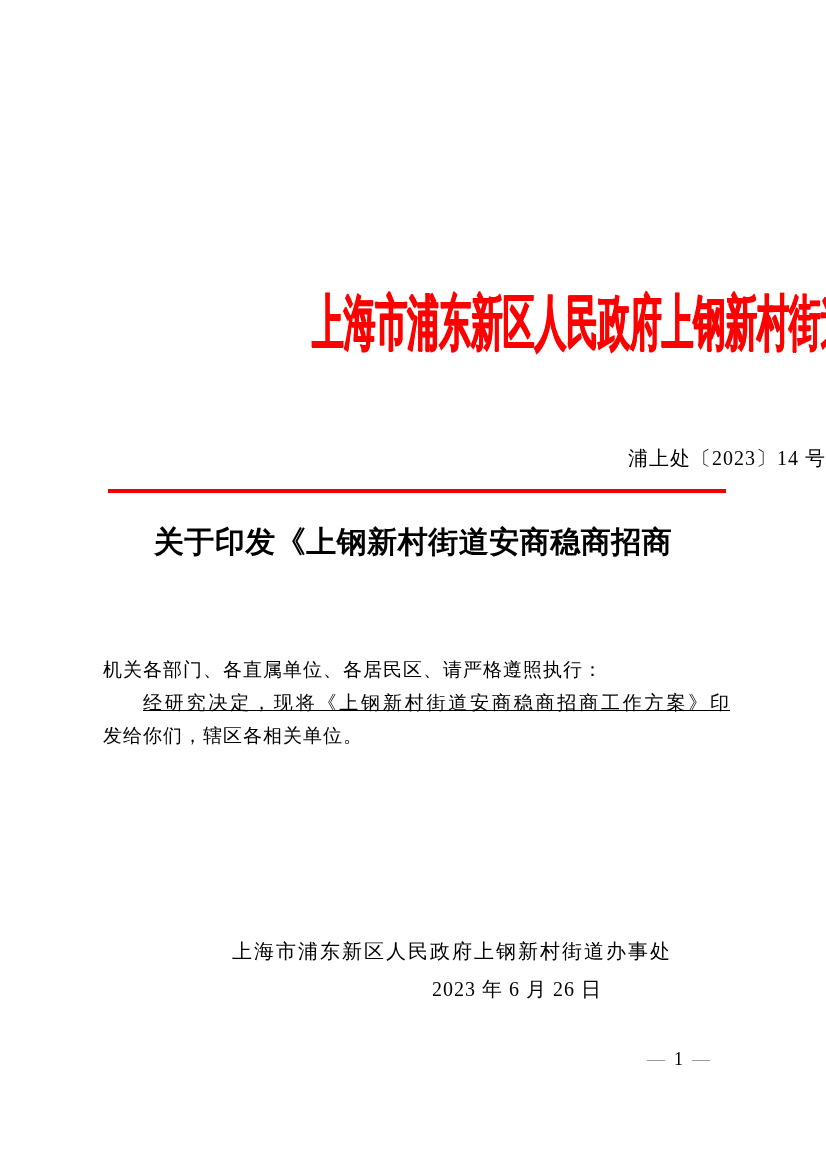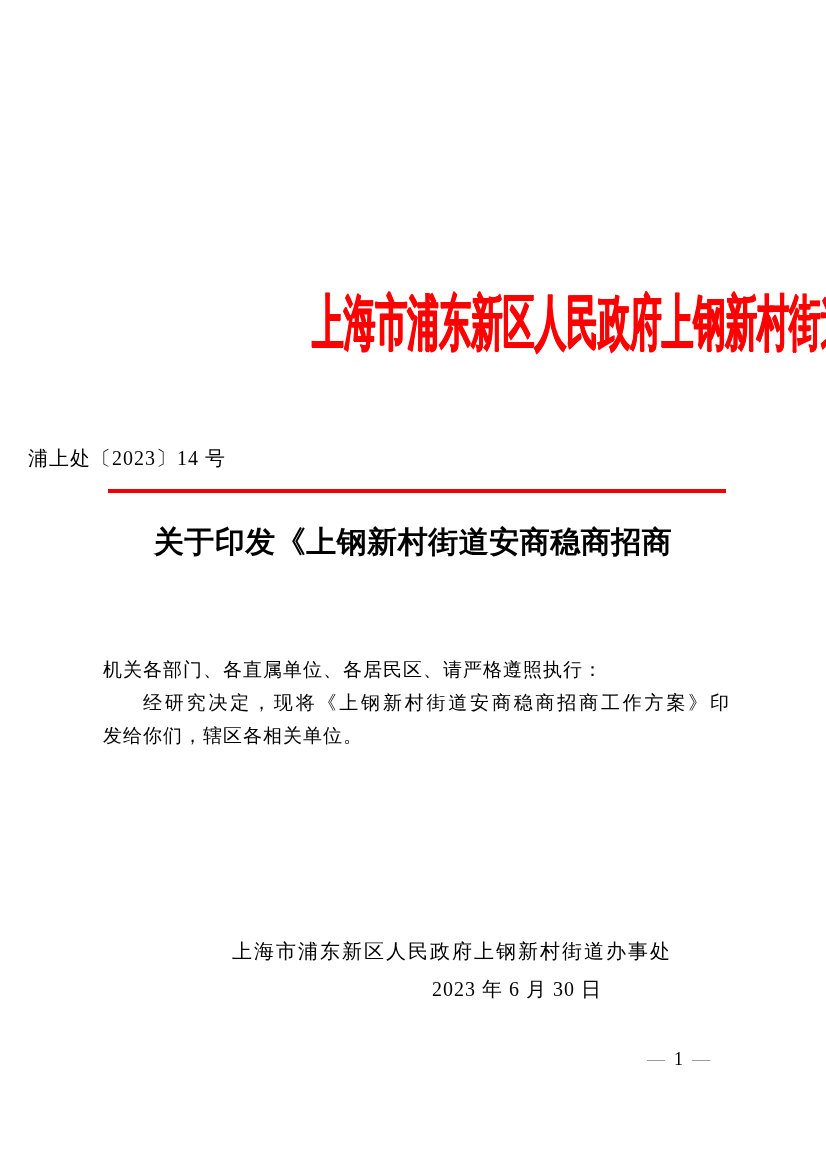--- a/index.html
+++ b/index.html
@@ -39,21 +39,21 @@
     text-shadow: 1px 0 0 #ff0000, -1px 0 0 #ff0000, 0 0.5px 0 #ff0000;
     white-space: nowrap;
   }
 
   
   .doc-number {
     position: absolute;
     top: 443px;
     left: 0;
     width: 100%;
-    text-align: left;
+    text-align: right;
     padding-left: 28px;
     font-size: 20px;
     line-height: 30px;
     letter-spacing: 1px;
   }
 
   
   .red-divider {
     position: absolute;
     top: 489px;
@@ -85,20 +85,21 @@
     font-size: 19px;
     line-height: 33px;
     letter-spacing: 1px;
   }
   .body-text .line { white-space: nowrap; }
   .body-text .indent-justify {
     text-indent: 40px;
     text-align: justify;
     text-align-last: justify;
     white-space: normal;
+    text-decoration: underline;
   }
 
   
   .signature {
     position: absolute;
     top: 936px;
     left: 0;
     width: 100%;
     text-align: center;
     padding-left: 78px;
@@ -148,19 +149,19 @@
   </div>
 
   <div class="body-text">
     <div class="line">机关各部门、各直属单位、各居民区、请严格遵照执行：</div>
     <div class="indent-justify">经研究决定，现将《上钢新村街道安商稳商招商工作方案》印</div>
     <div class="line">发给你们，辖区各相关单位。</div>
   </div>
 
   <div class="signature">上海市浦东新区人民政府上钢新村街道办事处</div>
 
-  <div class="sign-date">2023 年 6 月 30 日</div>
+  <div class="sign-date">2023 年 6 月 26 日</div>
 
   <div class="page-number">
     <span class="dash">—</span><span class="num">1</span><span class="dash">—</span>
   </div>
 
 </div>
 
 </body></html>

